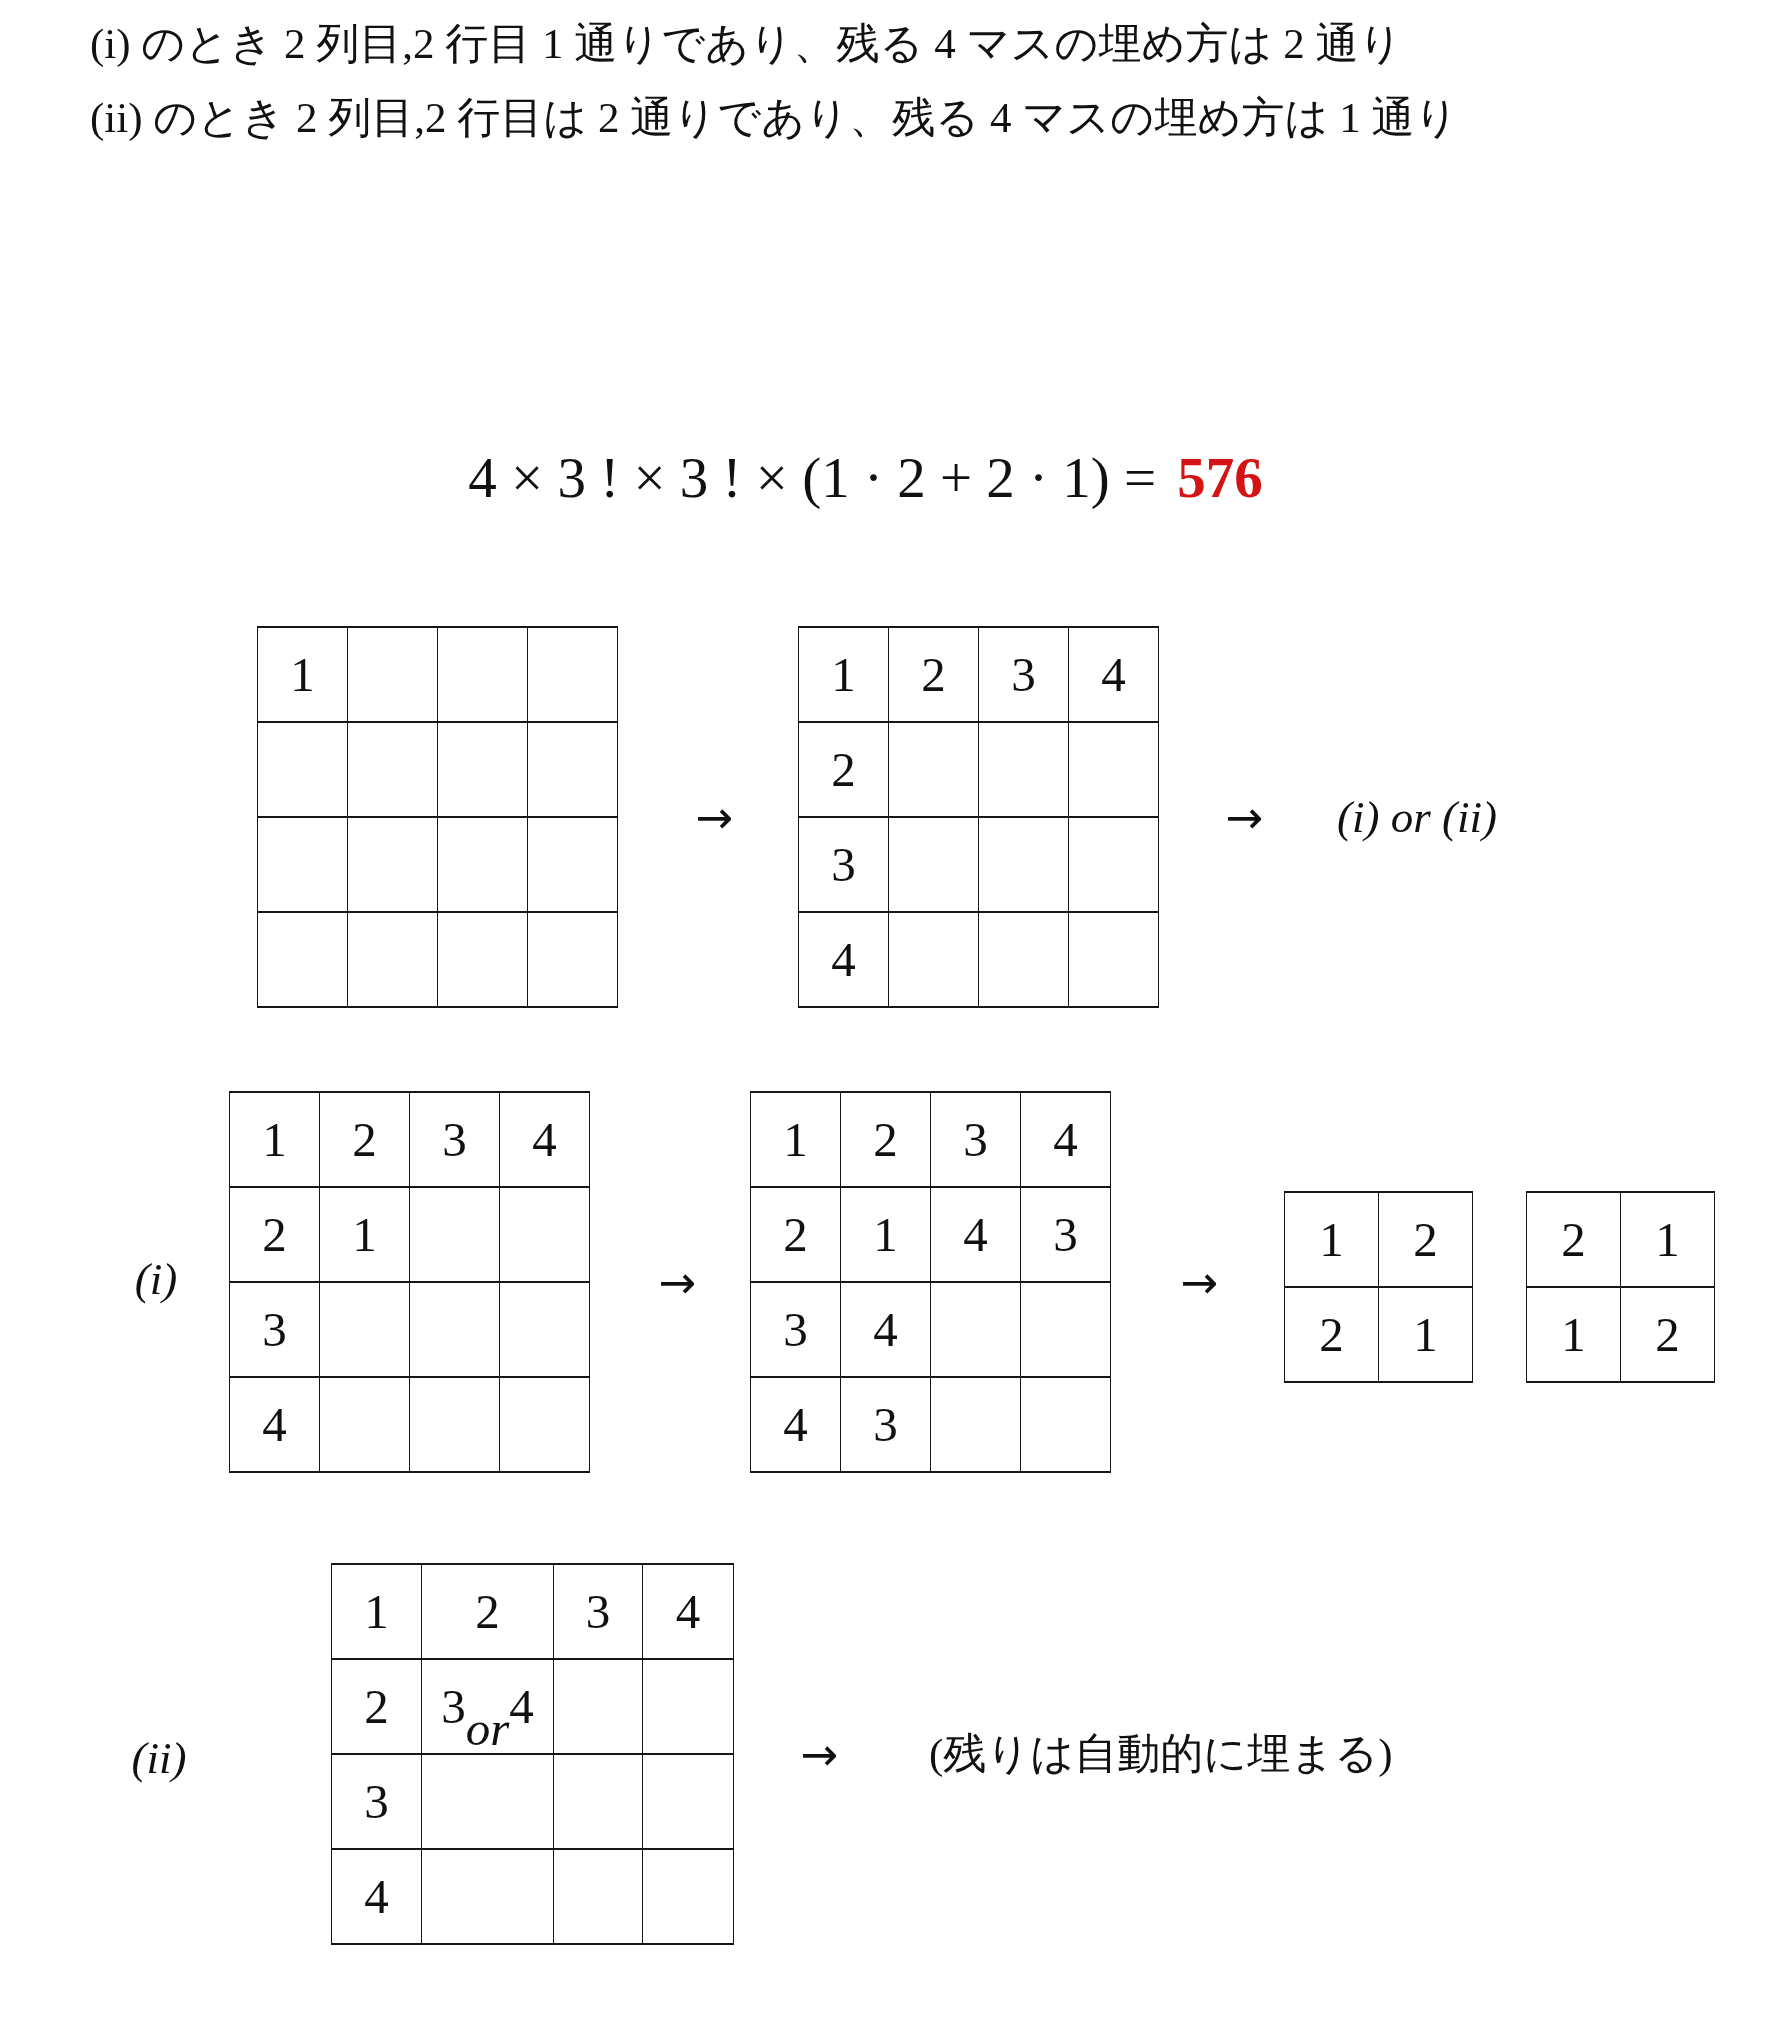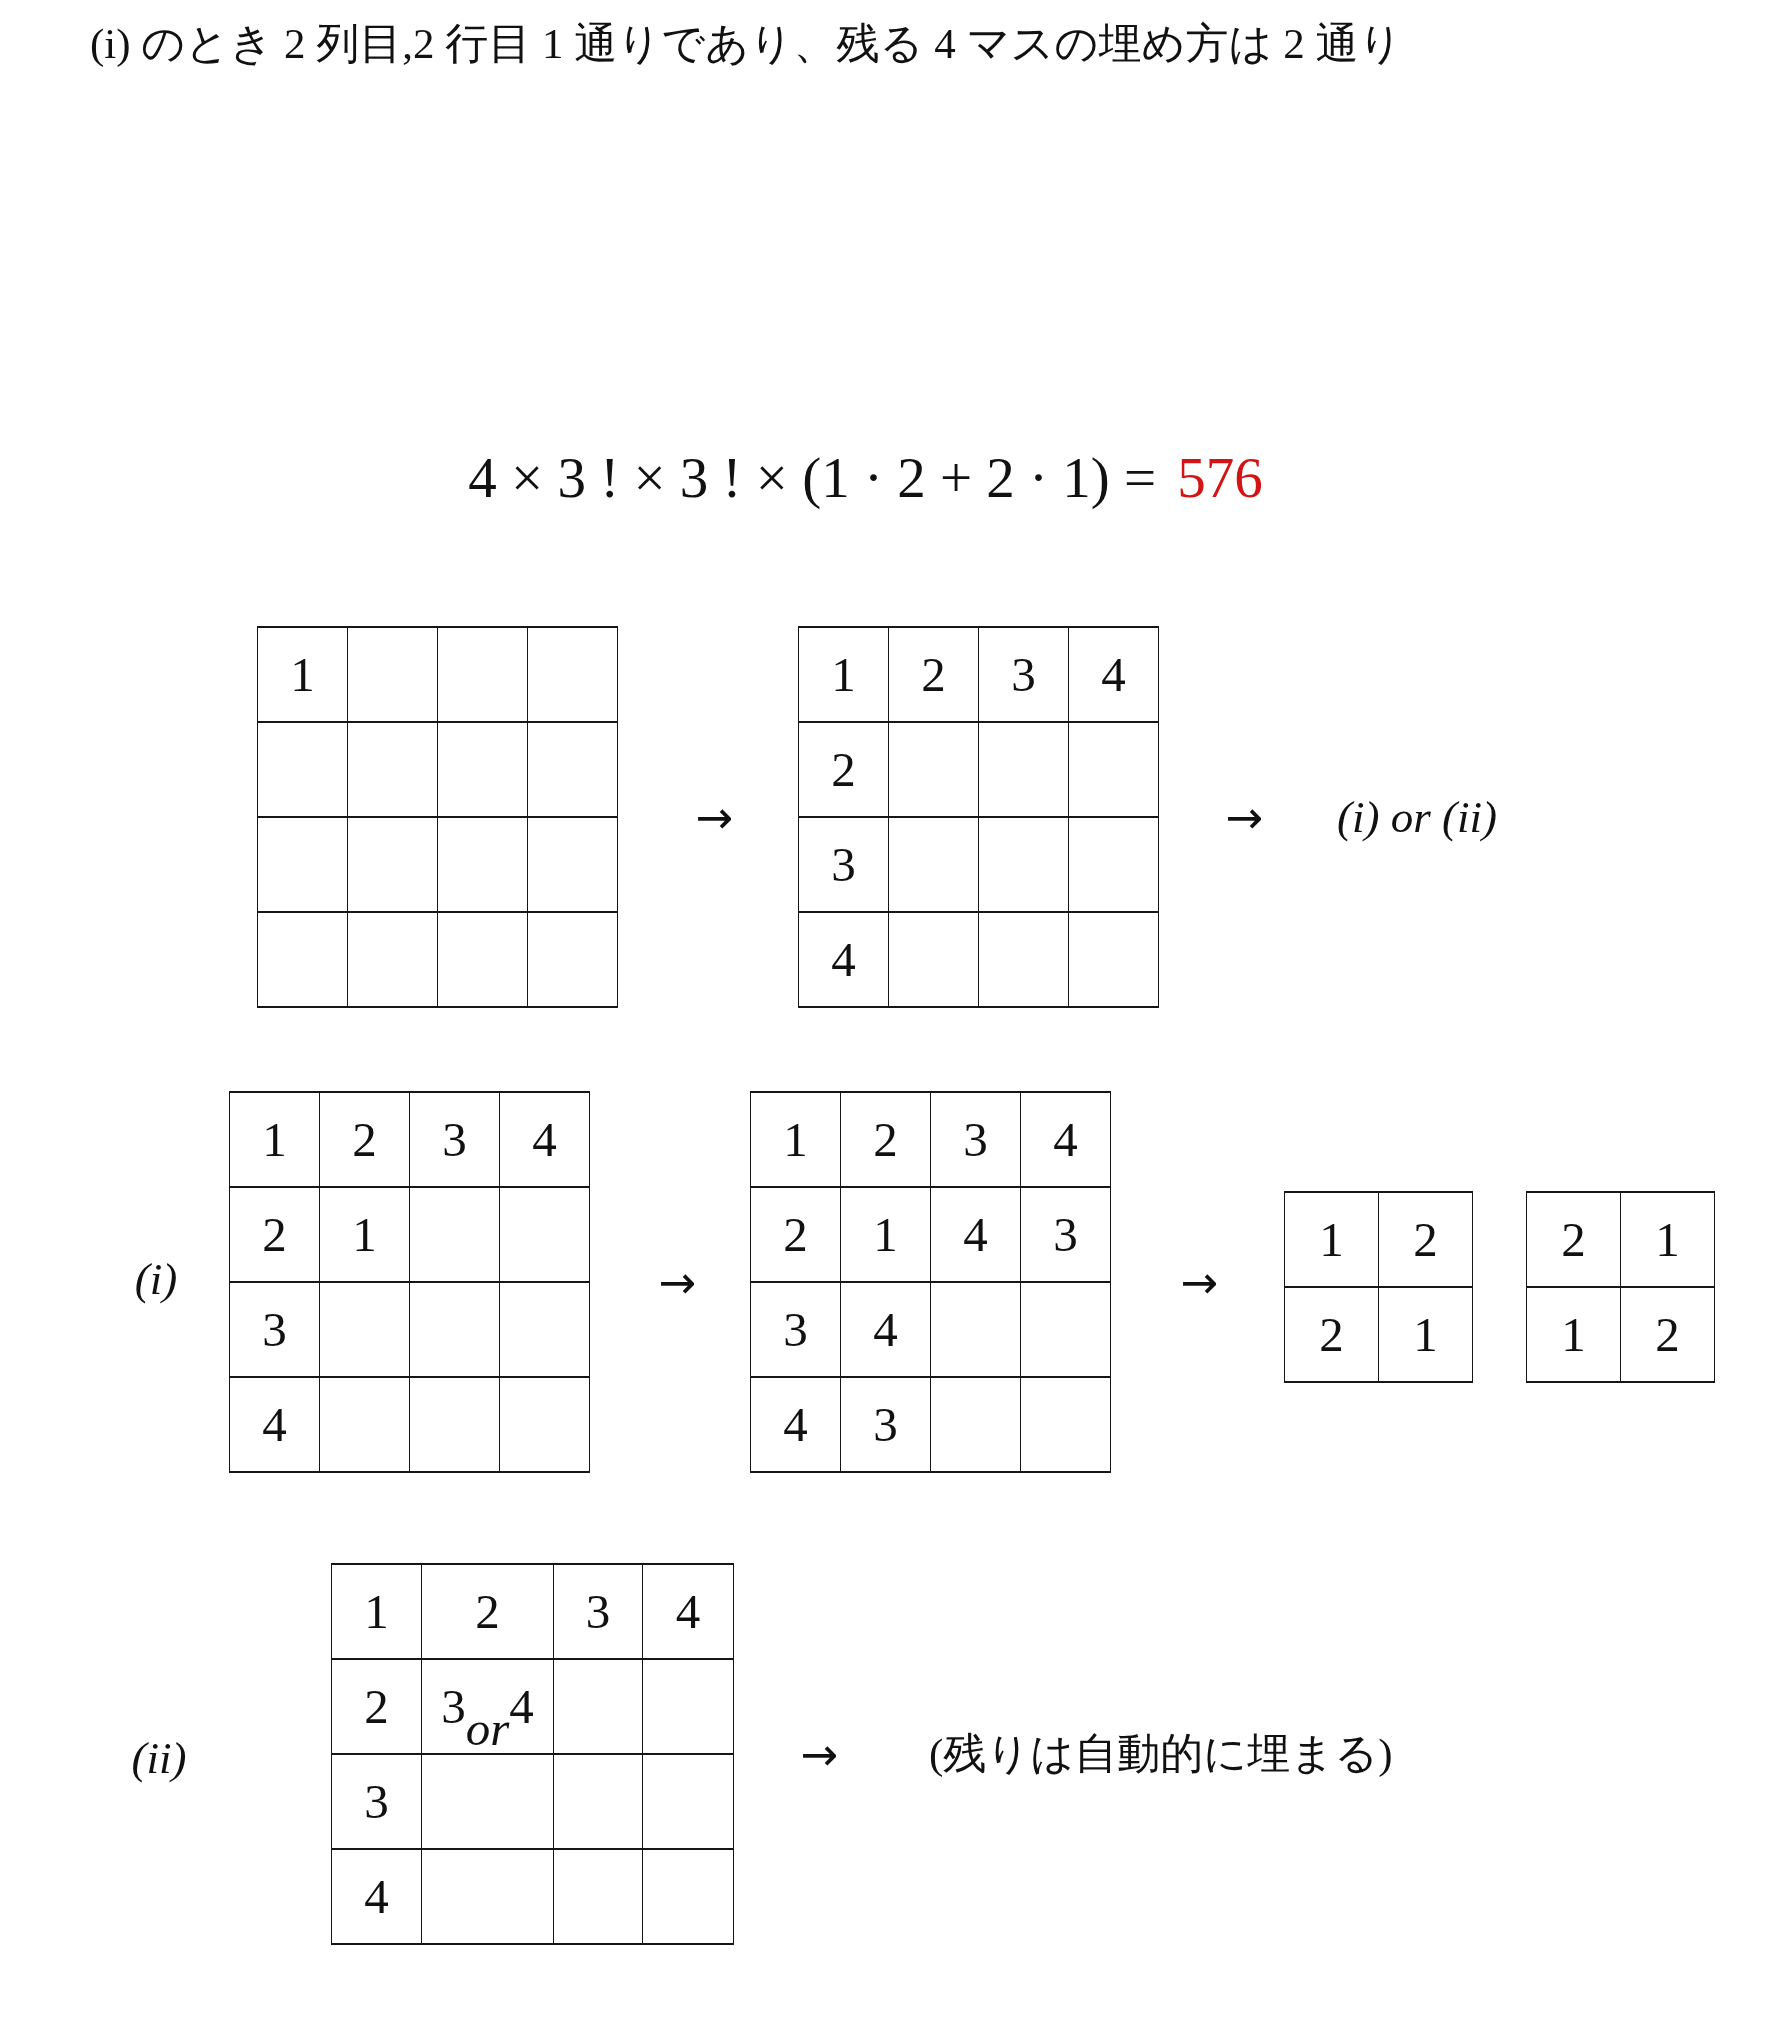--- a/index.html
+++ b/index.html
@@ -7,21 +7,21 @@
   .canvas{
     position:relative;width:1731px;height:2037px;background:#ffffff;
     color:#111111;font-family:"Liberation Serif","DejaVu Serif",serif;
     overflow:hidden;
   }
   .jpline{position:absolute;font-size:43px;line-height:1.25;white-space:nowrap;}
   .formula{
     position:absolute;left:0;top:449px;width:100%;text-align:center;
     font-size:57px;line-height:1;white-space:nowrap;
   }
-  .formula .result{margin-left:21px;}
+  .formula .result{margin-left:21px;font-weight:bold;}
   .grid{
     position:absolute;display:grid;background:#ffffff;
     border-top:2.8px solid #161616;border-left:1.9px solid #161616;
   }
   .grid .cell{
     box-sizing:border-box;display:flex;align-items:center;justify-content:center;
     border-right:1.9px solid #161616;border-bottom:2.8px solid #161616;
     font-size:49px;line-height:1;
   }
   .grid .cell em{font-style:italic;margin-top:43px;}
@@ -42,20 +42,21 @@
     font-size:43px;line-height:1.2;white-space:nowrap;
   }
 </style>
 </head>
 <body>
 
 <div class="canvas" style="color: rgb(17, 17, 17); background: rgb(255, 255, 255);">
 
   <div class="jpline" style="left:90px;top:17px">(i) のとき 2 列目,2 行目 1 通りであり、残る 4 マスの埋め方は 2 通り</div>
 
+  <div class="jpline" style="left:90px;top:91px">(ii) のとき 2 列目,2 行目は 2 通りであり、残る 4 マスの埋め方は 1 通り</div>
 
 
   <div class="formula">
     <span>4 × 3 ! × 3 ! × (1 · 2 + 2 · 1) =</span><span class="result" style="color: rgb(212, 20, 20);">576</span>
   </div>
 
   <div>
     <div class="grid g4" style="left:257px;top:626px">
         <div class="cell">1</div>
         <div class="cell"></div>

